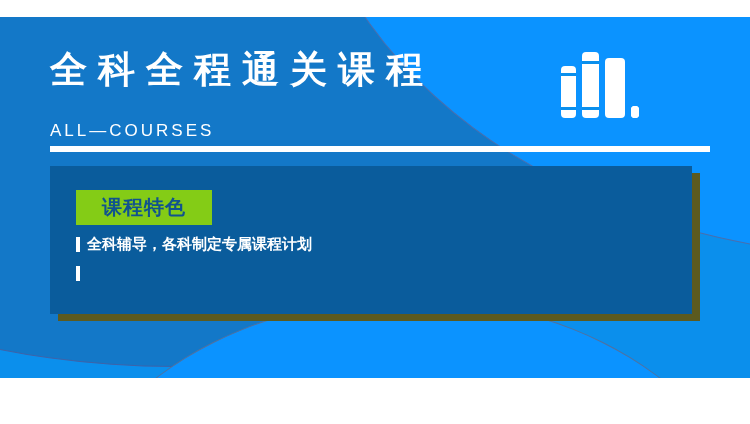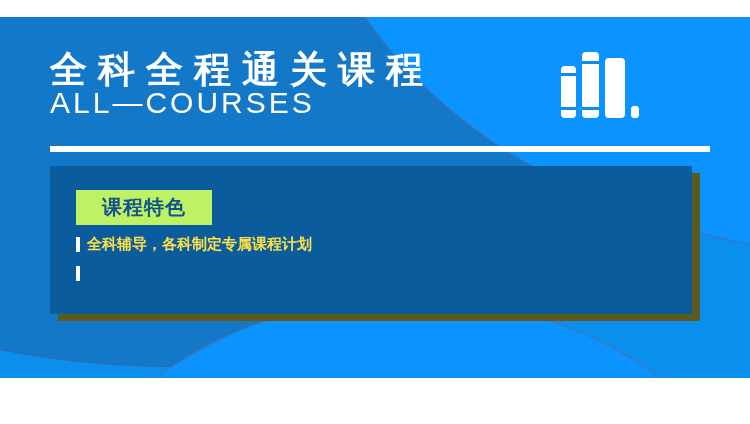--- a/index.html
+++ b/index.html
@@ -55,22 +55,22 @@
   
   .title{
     position:absolute;left:50px;top:48px;
     font-size:37px;font-weight:bold;color:#ffffff;
     letter-spacing:11px;
     line-height:44px;
     white-space:nowrap;
     z-index:6;
   }
   .subtitle{
-    position:absolute;left:50px;top:88px;
-    font-size:30px;font-weight:300;color:#ffffff;
+    position:absolute;left:50px;top:116px;
+    font-size:17px;font-weight:300;color:#ffffff;
     letter-spacing:3px;
     line-height:30px;
     white-space:nowrap;
     z-index:6;
   }
   .rule{
     position:absolute;left:50px;top:146px;
     width:660px;height:6px;background:#ffffff;
     z-index:6;
   }
@@ -110,32 +110,32 @@
   }
 
   .col{
     position:absolute;top:0;
   }
   .col-left{left:26px;width:300px;}
   .col-right{left:330px;width:300px;}
 
   .chip{
     display:inline-block;
-    background:#bef264;
+    background:#84cc16;
     color:#10528f;
     font-size:20px;font-weight:bold;
     letter-spacing:1px;
     padding:5px 26px 6px 26px;
     margin-top:24px;
     line-height:24px;
   }
   .bullets{margin-top:11px;}
   .bullet{
     display:flex;align-items:flex-end;
-    color:#fde047;
+    color:#ffffff;
     font-size:15px;font-weight:bold;
     line-height:16px;
     margin-bottom:14px;
     white-space:nowrap;
   }
   .bmark{
     display:inline-block;
     width:4px;height:15px;
     background:#ffffff;
     margin-right:7px;

